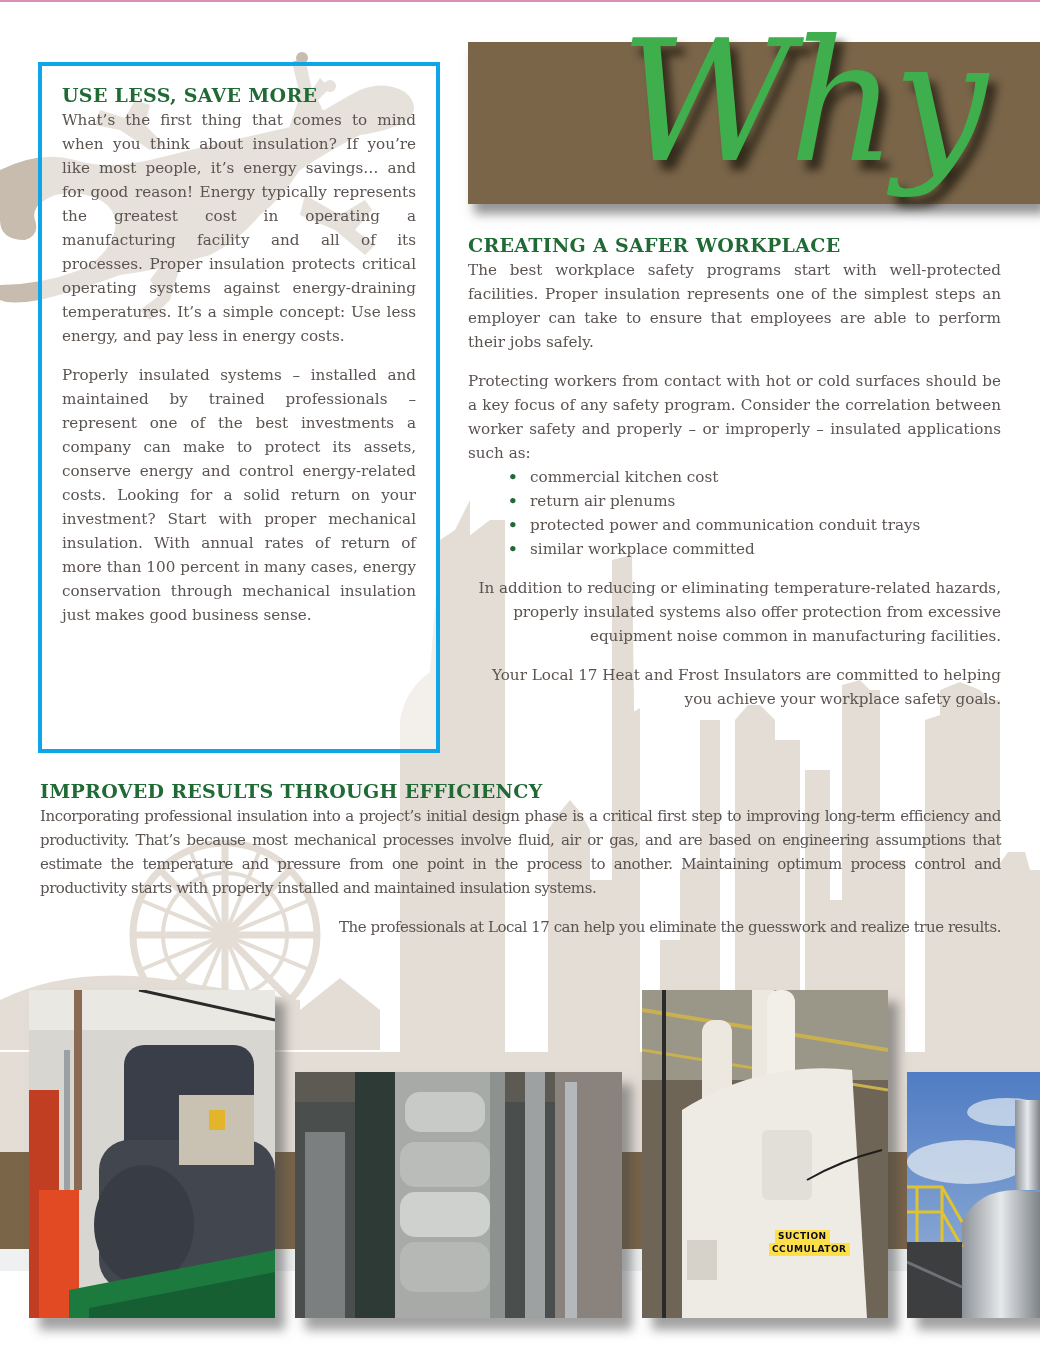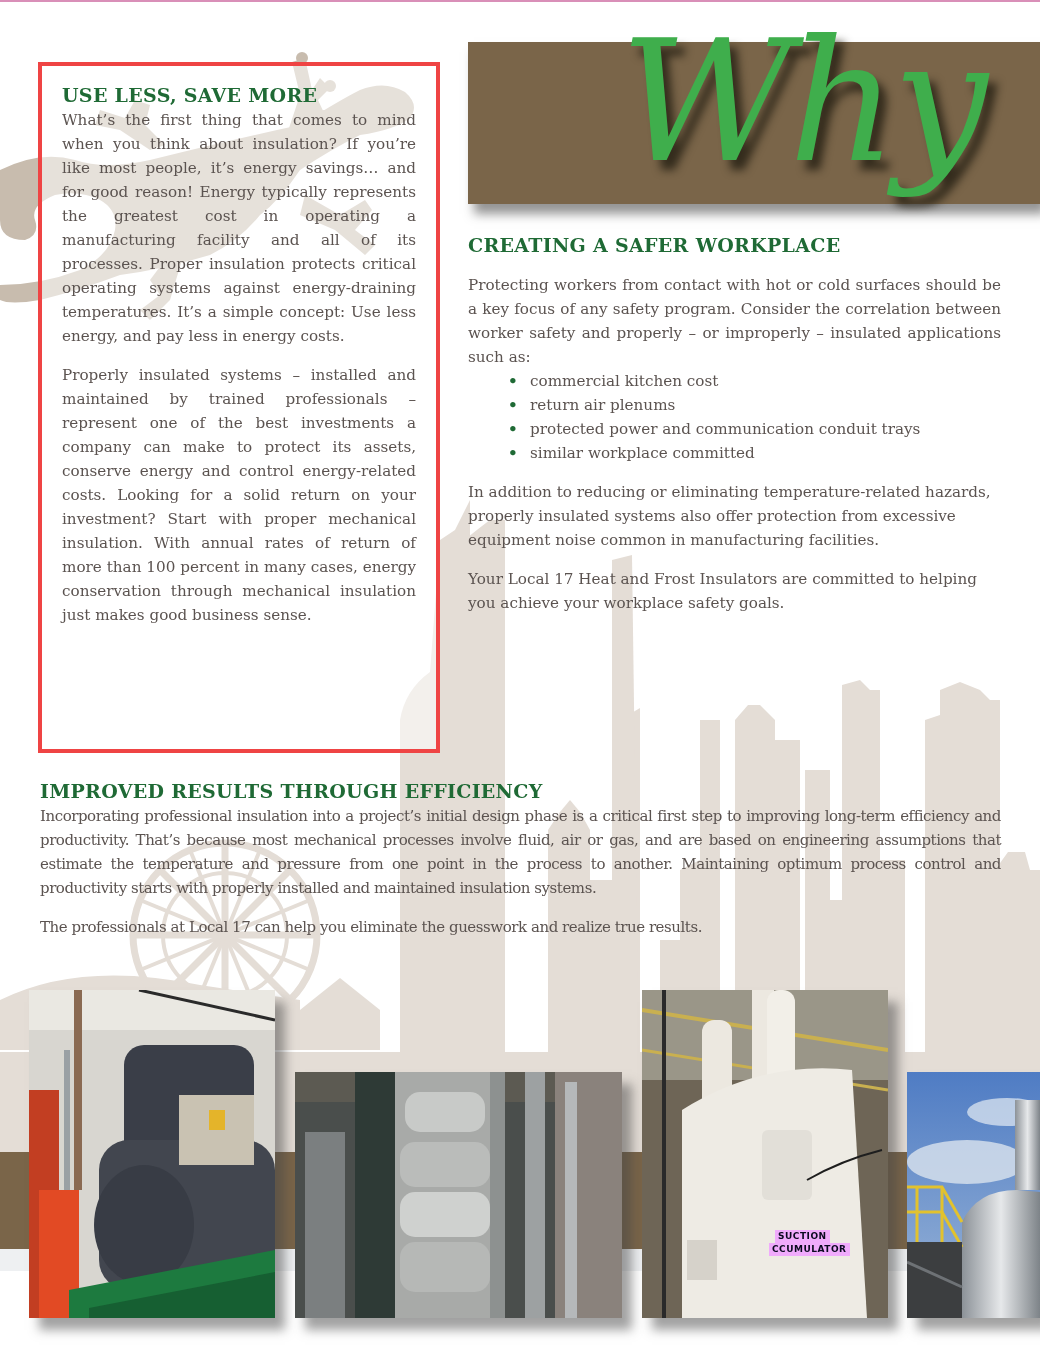--- a/index.html
+++ b/index.html
@@ -27,51 +27,51 @@
   .why-text {
     position: absolute; left: 620px; top: 18px; z-index: 4;
     font-family: "DejaVu Serif", serif; font-style: italic; font-weight: normal;
     font-size: 168px; line-height: 1; color: #3fae4c; letter-spacing: -4px;
     text-shadow: 8px 10px 8px rgba(30,25,15,0.75);
   }
 
   
   .left-box {
     position: absolute; left: 38px; top: 62px; width: 402px; height: 691px;
-    border: 4px solid #ef4444; background: rgba(255,255,255,0.55); z-index: 3; padding-left: 32px;
+    border: 4px solid #0ea5e9; background: rgba(255,255,255,0.55); z-index: 3; padding-left: 32px;
   }
   .left-box-inner { position: absolute; left: 20px; top: 16px; width: 354px; }
 
   .heading {
     font-family: "DejaVu Serif", serif; font-weight: bold; color: #1f6a35;
     font-size: 19px; line-height: 26px; letter-spacing: 0.3px; white-space: nowrap;
   }
   .para {
     font-family: "DejaVu Serif", serif; font-size: 15.2px; line-height: 24px;
     color: #5b5350; text-align: justify;
   }
-  .para.left { text-align: left; }
+  .para.left { text-align: right; }
   .gap { height: 15px; }
 
   .right-col { position: absolute; left: 468px; top: 232px; width: 533px; z-index: 3; }
   .bullets { list-style: none; margin-left: 40px; }
   .bullets li { font-size: 15.2px; line-height: 24px; position: relative; padding-left: 22px; color: #5b5350; }
   .bullets li .dot { position: absolute; left: 0; top: 0; color: #1f6a35; font-weight: bold; }
 
   .bottom-text { position: absolute; left: 40px; top: 778px; width: 961px; z-index: 3; }
   .bottom-text .heading { font-size: 19px; }
   .bottom-text .para { font-size: 15px; letter-spacing: -0.45px; }
 
   
   .photo {
     position: absolute; z-index: 4; overflow: hidden;
     box-shadow: 10px 12px 10px rgba(70,70,70,0.5);
   }
   .photo-label {
-    position: absolute; background: #f0abfc; color: #0a0a20;
+    position: absolute; background: #fde047; color: #0a0a20;
     font-family: "DejaVu Sans", sans-serif; font-weight: bold; font-size: 9px;
     line-height: 13px; padding: 0 3px; letter-spacing: 0.5px;
   }
 </style>
 </head>
 <body>
 
 <div class="top-rule"></div>
 
 <svg class="bg-layer" viewBox="0 0 1040 1347" width="1040" height="1347">
@@ -136,20 +136,21 @@
     <h2 class="heading">USE LESS, SAVE MORE</h2>
     <p class="para">What’s the first thing that comes to mind when you think about insulation? If you’re like most people, it’s energy savings… and for good reason! Energy typically represents the greatest cost in operating a manufacturing facility and all of its processes. Proper insulation protects critical operating systems against energy-draining temperatures. It’s a simple concept: Use less energy, and pay less in energy costs.</p>
     <div class="gap"></div>
     <p class="para">Properly insulated systems – installed and maintained by trained professionals – represent one of the best investments a company can make to protect its assets, conserve energy and control energy-related costs. Looking for a solid return on your investment? Start with proper mechanical insulation. With annual rates of return of more than 100 percent in many cases, energy conservation through mechanical insulation just makes good business sense.</p>
     <div class="gap"></div>
   </div>
 </section>
 
 <section class="right-col">
   <h2 class="heading">CREATING A SAFER WORKPLACE</h2>
+  <p class="para">The best workplace safety programs start with well-protected facilities. Proper insulation represents one of the simplest steps an employer can take to ensure that employees are able to perform their jobs safely.</p>
   <div class="gap"></div>
   <p class="para">Protecting workers from contact with hot or cold surfaces should be a key focus of any safety program. Consider the correlation between worker safety and properly – or improperly – insulated applications such as:</p>
   <ul class="bullets">
     <li><span class="dot">•</span><span>commercial kitchen cost</span></li>
     <li><span class="dot">•</span><span>return air plenums</span></li>
     <li><span class="dot">•</span><span>protected power and communication conduit trays</span></li>
     <li><span class="dot">•</span><span>similar workplace committed</span></li>
   </ul>
   <div class="gap"></div>
   <p class="para left">In addition to reducing or eliminating temperature-related hazards, properly insulated systems also offer protection from excessive equipment noise common in manufacturing facilities.</p>

